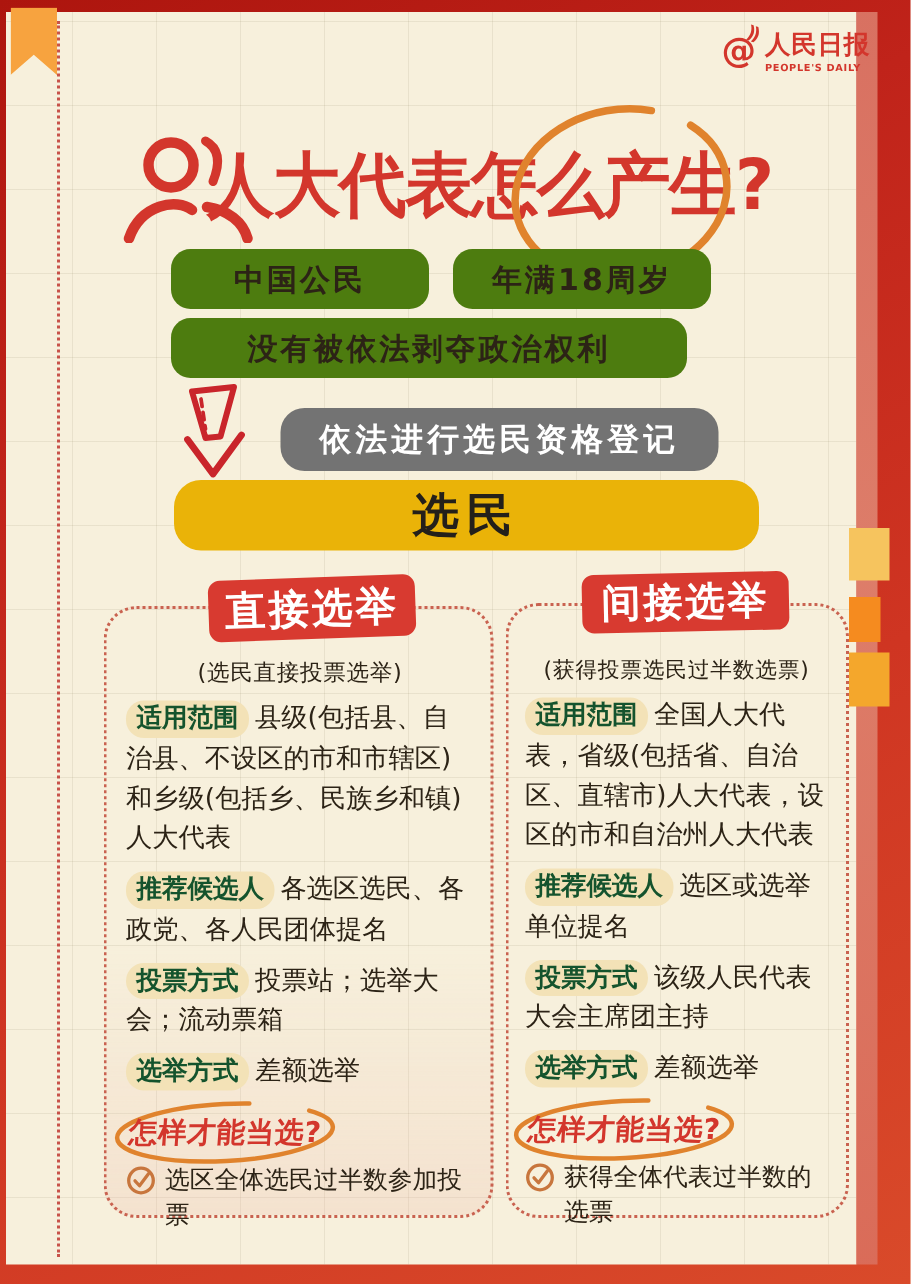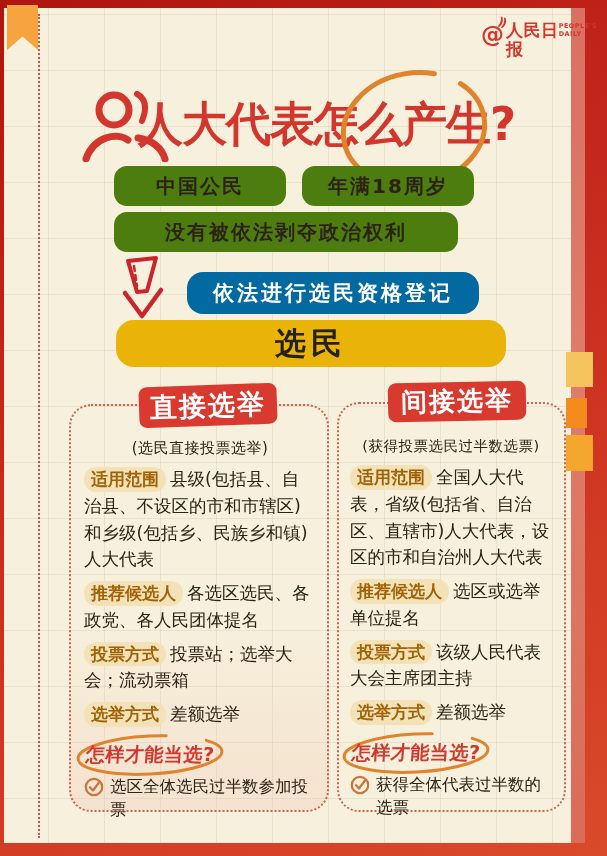--- a/index.html
+++ b/index.html
@@ -28,59 +28,59 @@
   .dotted-line{position:absolute;left:38px;top:14px;height:824px;width:0;
     border-left:2px dotted rgba(188,44,38,.8);}
   .bookmark{position:absolute;left:7px;top:5px;width:31px;height:45px;background:#f7a33f;
     clip-path:polygon(0 0,100% 0,100% 100%,50% 70%,0 100%);}
 
   
   .logo{position:absolute;left:481px;top:21px;display:flex;align-items:flex-start;gap:2px;color:#d3362c;}
   .logo .at-wrap{position:relative;width:27px;height:30px;}
   .logo .at{font-size:23px;font-weight:800;line-height:26px;}
   .logo .at-quotes{position:absolute;left:17px;top:-6px;font-size:12px;font-weight:800;transform:rotate(18deg);letter-spacing:-2px;}
-  .logo .stack{display:flex;flex-direction:row;}
+  .logo .stack{display:flex;flex-direction:column;}
   .logo .cn{font-size:17px;font-weight:900;letter-spacing:.5px;line-height:19px;}
   .logo .en{font-size:6.5px;font-weight:700;letter-spacing:.45px;margin-top:1px;}
 
   
   .person-icon{position:absolute;left:80px;top:86px;}
   .title{position:absolute;left:138px;top:94px;font-size:45px;font-weight:900;color:#d3362c;
     white-space:nowrap;letter-spacing:-1px;transform:scaleY(1.04);}
   .title-ellipse{position:absolute;left:337px;top:66px;pointer-events:none;}
 
   
   .pill{position:absolute;background:#4d7c0f;border-radius:13px;display:flex;align-items:center;
     justify-content:center;color:#2c2316;font-size:20px;font-weight:600;letter-spacing:2px;}
   .pill-citizen{left:114px;top:166px;width:172px;height:40px;}
   .pill-age{left:302px;top:166px;width:172px;height:40px;}
   .pill-rights{left:114px;top:212px;width:344px;height:40px;}
 
   
   .down-arrow{position:absolute;left:119px;top:255px;}
-  .reg-banner{position:absolute;left:187px;top:272px;width:292px;height:42px;background:#0369a1;
+  .reg-banner{position:absolute;left:187px;top:272px;width:292px;height:42px;background:#737373;
     border-radius:16px;display:flex;align-items:center;justify-content:center;color:#fff;
     font-size:21px;font-weight:700;letter-spacing:3px;}
   .voter-pill{position:absolute;left:116px;top:320px;width:390px;height:47px;background:#eab308;
     border-radius:18px;display:flex;align-items:center;justify-content:center;color:#24201a;
     font-size:31px;font-weight:900;letter-spacing:5px;}
 
   
   .vbox{position:absolute;border:2px dotted #c96250;border-radius:22px;box-sizing:border-box;color:#2c2316;}
   .vbox-left{left:69px;top:404px;width:260px;height:408px;padding:33px 11px 8px 13px;
     background:linear-gradient(180deg,rgba(255,255,255,0) 55%,rgba(236,178,162,.22) 100%);}
   .vbox-right{left:337px;top:402px;width:229px;height:410px;padding:33px 9px 8px 11px;}
   .vbox-header{position:absolute;background:#d83a30;border-radius:8px;color:#fff;display:flex;
     align-items:center;justify-content:center;font-weight:900;letter-spacing:2px;z-index:3;}
   .hdr-left{left:139px;top:385px;width:138px;height:41px;font-size:27px;transform:rotate(-2deg);}
   .hdr-right{left:388px;top:382px;width:138px;height:39px;font-size:26px;transform:rotate(-1.2deg);}
   .subtitle{text-align:center;font-size:15px;letter-spacing:.5px;margin:0 0 8px;white-space:nowrap;}
   .field{font-size:17.5px;line-height:1.53;margin:0 0 7px;}
   .lbl{display:inline-block;background:#f3e2b7;border-radius:12px;padding:0 7px;font-weight:800;
-    font-size:17px;color:#a16207;margin-right:4px;line-height:1.45;}
+    font-size:17px;color:#14532d;margin-right:4px;line-height:1.45;}
   .question-wrap{position:relative;display:inline-block;margin:7px 0 7px 2px;}
   .question{position:relative;z-index:1;color:#d3362c;font-weight:900;font-size:19px;
     letter-spacing:.5px;display:inline-block;transform:skewX(-4deg);}
   .q-ellipse{position:absolute;left:-12px;top:-10px;z-index:0;}
   .req{display:flex;align-items:flex-start;gap:6px;font-size:16.5px;line-height:1.4;margin:0 0 6px;}
   .req svg{flex:0 0 auto;margin-top:2px;}
 </style>
 </head>
 <body>
 

